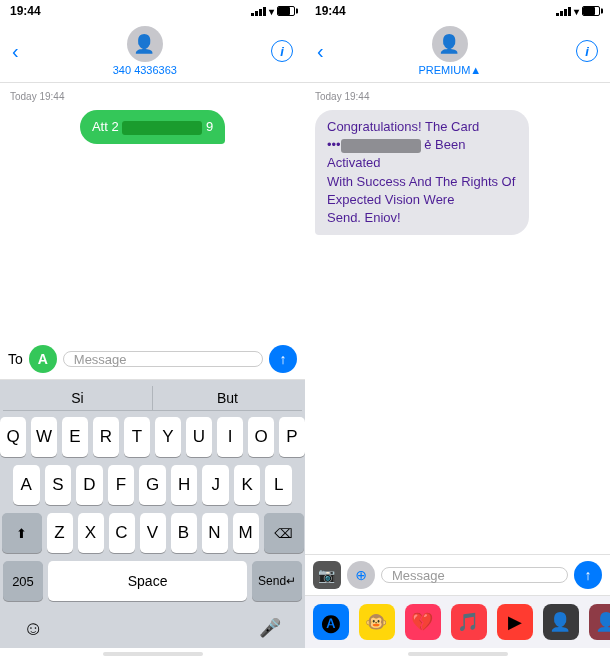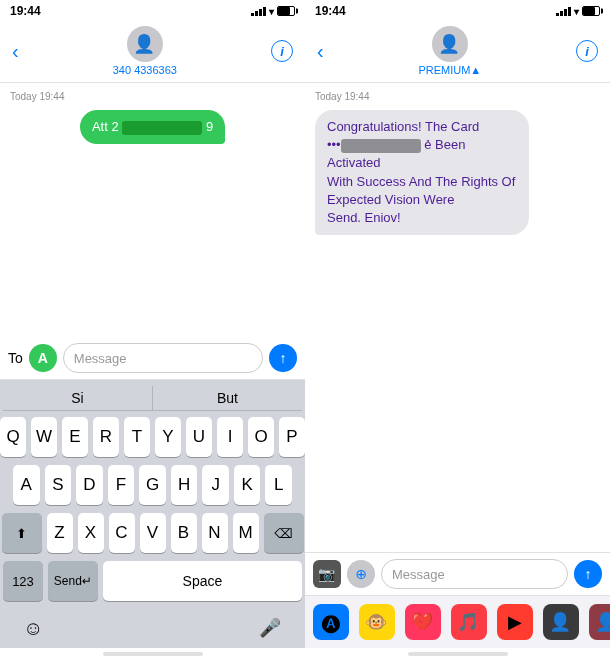--- a/index.html
+++ b/index.html
@@ -154,21 +154,21 @@
       display: inline-block;
       background: #8e8e93;
       color: #8e8e93;
       border-radius: 3px;
       min-width: 80px;
       height: 14px;
       vertical-align: middle;
     }
     .message-input-field {
       flex: 1;
-      height: 30px;
+      height: 16px;
       border: 1px solid #ccc;
       border-radius: 15px;
       padding: 0 10px;
       font-size: 13px;
       color: #999;
       display: flex; align-items: center;
     }
     .send-btn {
       width: 28px; height: 28px; border-radius: 50%;
       background: #007aff;
@@ -393,23 +393,23 @@
       <div class="key">X</div>
       <div class="key">C</div>
       <div class="key">V</div>
       <div class="key">B</div>
       <div class="key">N</div>
       <div class="key">M</div>
       <div class="key dark wide">⌫</div>
     </div>
 
     <div class="key-row">
-      <div class="key dark" style="min-width:36px;max-width:40px;font-size:13px;">123</div>
+      <div class="key dark" style="min-width:36px;max-width:40px;font-size:13px;">205</div>
+      <div class="key space-key">Space</div>
       <div class="key send-key" style="font-size:12px;">Send↵</div>
-      <div class="key space-key">Space</div>
     </div>
 
     <div class="bottom-bar">
       <span class="emoji">☺</span>
       <span class="mic">🎤</span>
     </div>
   </div>
 
   <div class="home-indicator"></div>
 </div>

